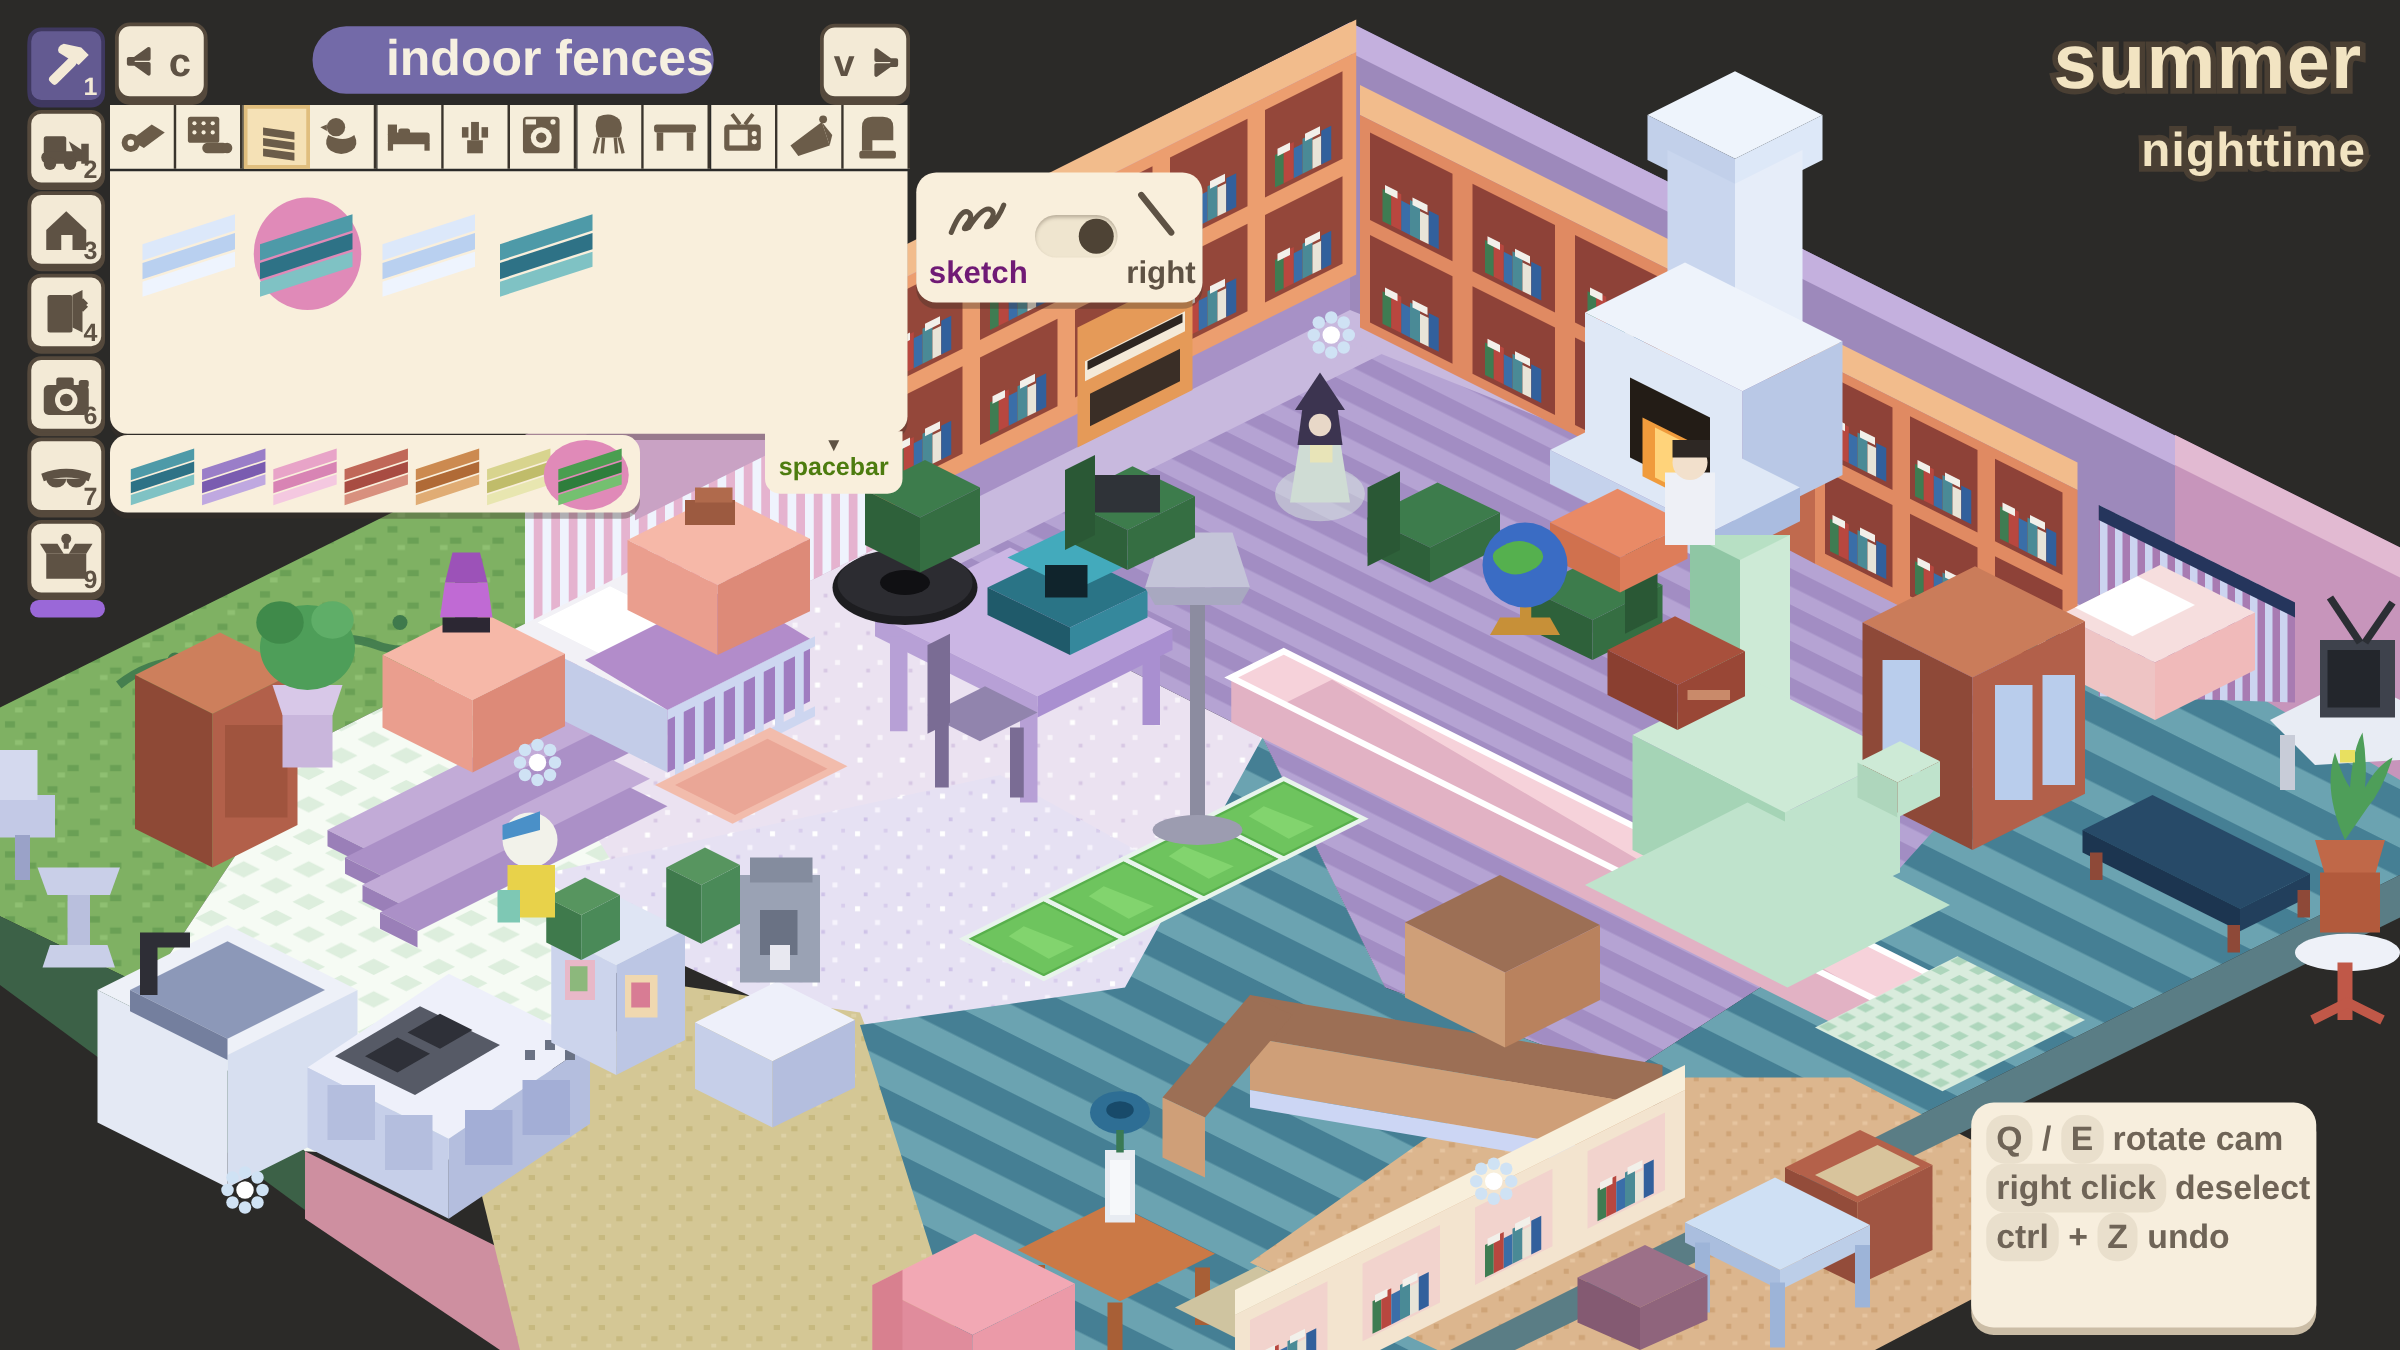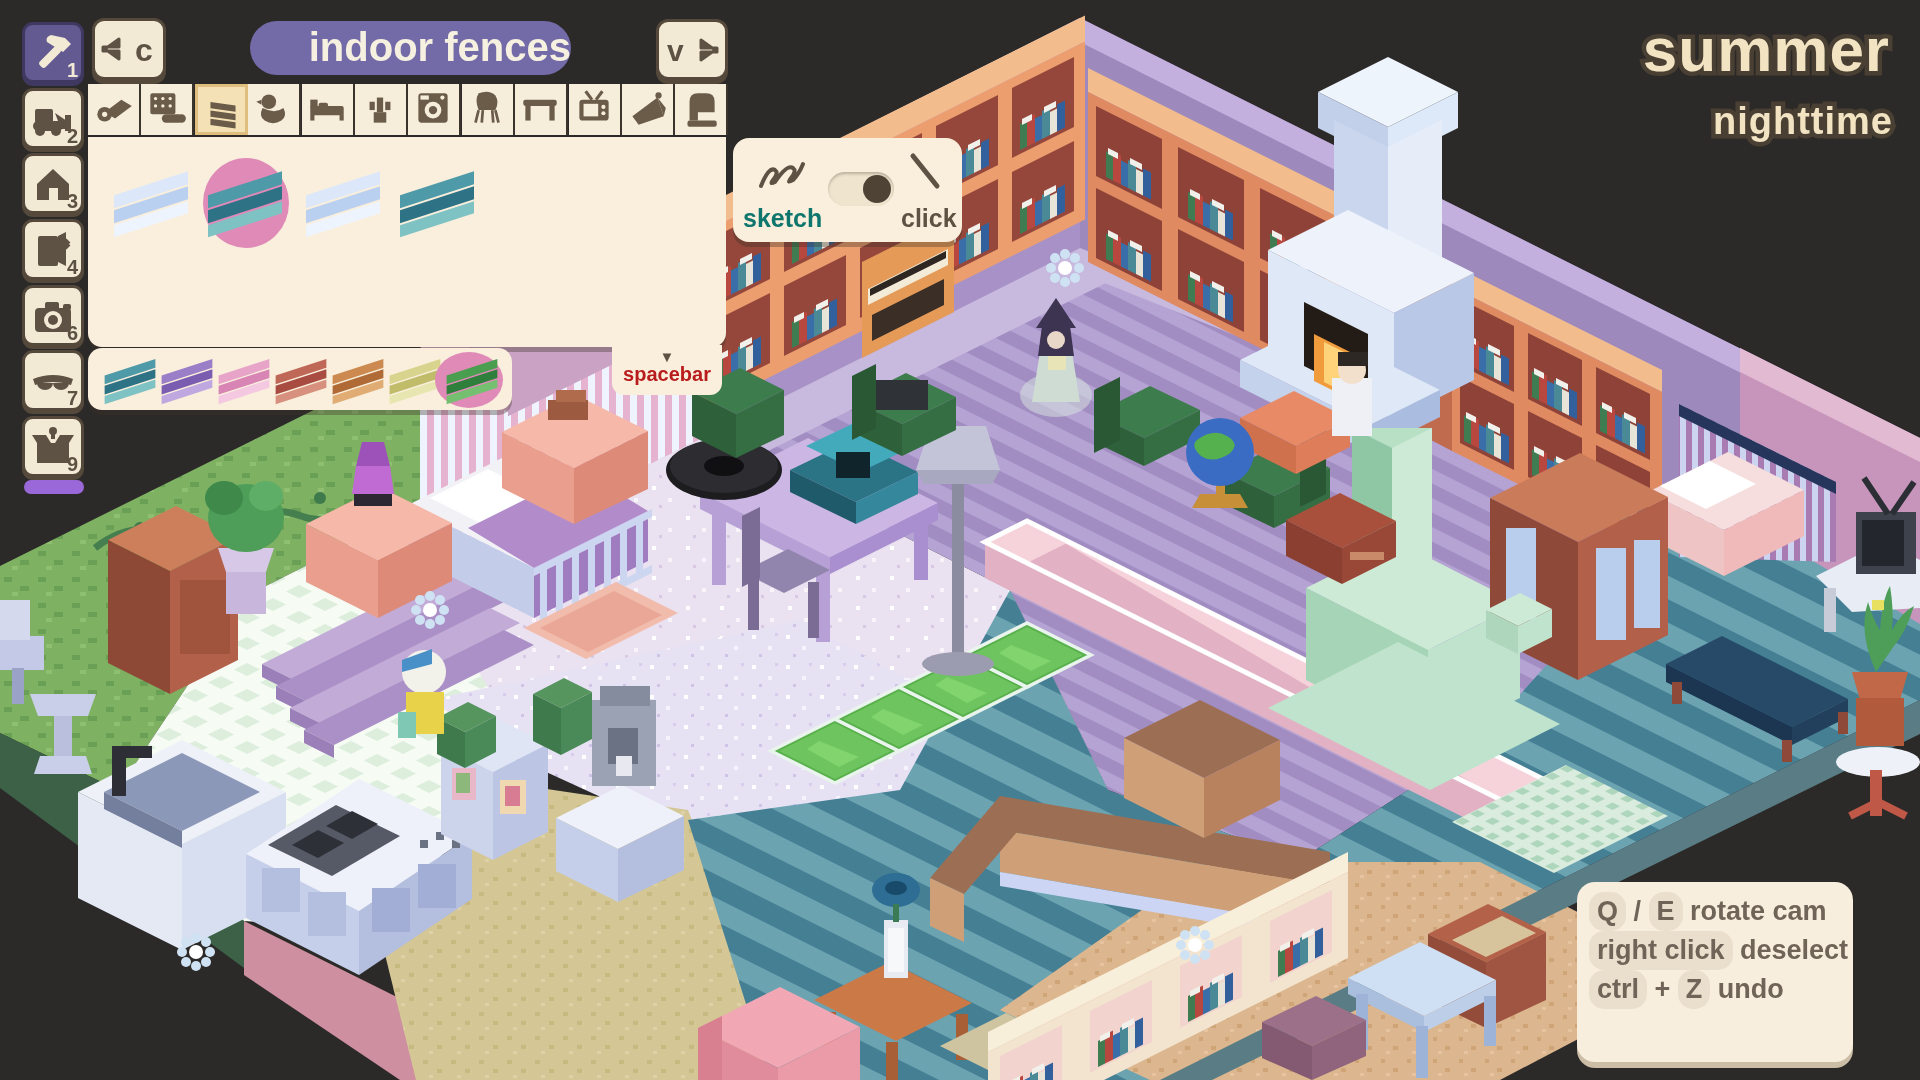--- a/index.html
+++ b/index.html
@@ -694,33 +694,33 @@
 <div class="abs" style="left:435px;top:352px;width:68px;height:56px;background:#e08ab8;border-radius:50%;"></div>
 <svg class="abs" width="56" height="48" viewBox="0 0 78 70" style="left:444px;top:358px;">
       <g transform="skewY(-18) translate(0,14)">
         <rect x="2" y="12" width="74" height="13" fill="#4a9e50"></rect>
         <rect x="2" y="27" width="74" height="13" fill="#2e7e3c"></rect>
         <rect x="2" y="42" width="74" height="12" fill="#74c070"></rect>
       </g>
     </svg>
 <div class="abs" style="left:612px;top:345px;width:110px;height:50px;background:#f9efdc;border-radius:0 0 12px 12px;text-align:center;">
       <div style="margin-top:3px;color:#5e5244;font-size:15px;">▼</div>
-      <div style="margin-top:-2px;color:#b91c1c;font-weight:bold;font-size:20px;">spacebar</div>
+      <div style="margin-top:-2px;color:#4d7c0f;font-weight:bold;font-size:20px;">spacebar</div>
     </div>
 <div class="abs" style="left:733px;top:138px;width:229px;height:104px;background:#f9efdc;border-radius:16px;box-shadow:0 5px 0 rgba(60,50,40,0.35);">
       <svg class="abs" style="left:22px;top:12px" width="52" height="48" viewBox="0 0 52 48">
         <path d="M6 36 q8 -20 14 -16 q4 3 -2 10 q-4 5 2 2 q12 -18 18 -14 q4 3 -2 10 q-5 6 2 2 q6 -6 10 -16" stroke="#5e5244" stroke-width="4" fill="none" stroke-linecap="round"></path>
       </svg>
       <svg class="abs" style="left:172px;top:10px" width="40" height="44" viewBox="0 0 40 44">
         <path d="M8 8 L32 38" stroke="#5e5244" stroke-width="5" stroke-linecap="round"></path>
       </svg>
       <div class="abs" style="left:95px;top:34px;width:66px;height:34px;background:#efe5cf;border-radius:17px;box-shadow:inset 0 2px 3px rgba(90,75,60,0.35);"></div>
       <div class="abs" style="left:130px;top:37px;width:28px;height:28px;background:#4e4335;border-radius:50%;"></div>
-      <div class="abs" style="left:10px;top:66px;font-weight:bold;font-size:25px;color:#0f766e;">sketch</div>
-      <div class="abs" style="left:168px;top:66px;font-weight:bold;font-size:25px;color:#5e5244;">click</div>
+      <div class="abs" style="left:10px;top:66px;font-weight:bold;font-size:25px;color:#701a75;">sketch</div>
+      <div class="abs" style="left:168px;top:66px;font-weight:bold;font-size:25px;color:#5e5244;">right</div>
     </div>
 <div style="position:absolute;right:30px;top:14px;font-weight:bold;font-size:62px;letter-spacing:1px;color:#f2e4c2;-webkit-text-stroke:9px #4a3f33;">summer</div>
     <div style="position:absolute;right:30px;top:14px;font-weight:bold;font-size:62px;letter-spacing:1px;color:#f2e4c2;">summer</div>
 <div style="position:absolute;right:27px;top:100px;font-weight:bold;font-size:38px;letter-spacing:1px;color:#f2e4c2;-webkit-text-stroke:9px #4a3f33;">nighttime</div>
     <div style="position:absolute;right:27px;top:100px;font-weight:bold;font-size:38px;letter-spacing:1px;color:#f2e4c2;">nighttime</div>
 <div class="abs" style="left:1577px;top:882px;width:276px;height:180px;background:#f7eedd;border-radius:18px;box-shadow:0 6px 0 #cbbda6;padding:10px 0 0 12px;color:#6f6457;font-weight:bold;font-size:27px;line-height:39px;white-space:nowrap;">
       <div><span class="pill">Q</span> / <span class="pill">E</span> rotate cam</div>
       <div><span class="pill">right click</span> deselect</div>
       <div><span class="pill">ctrl</span> + <span class="pill">Z</span> undo</div>
     </div>

